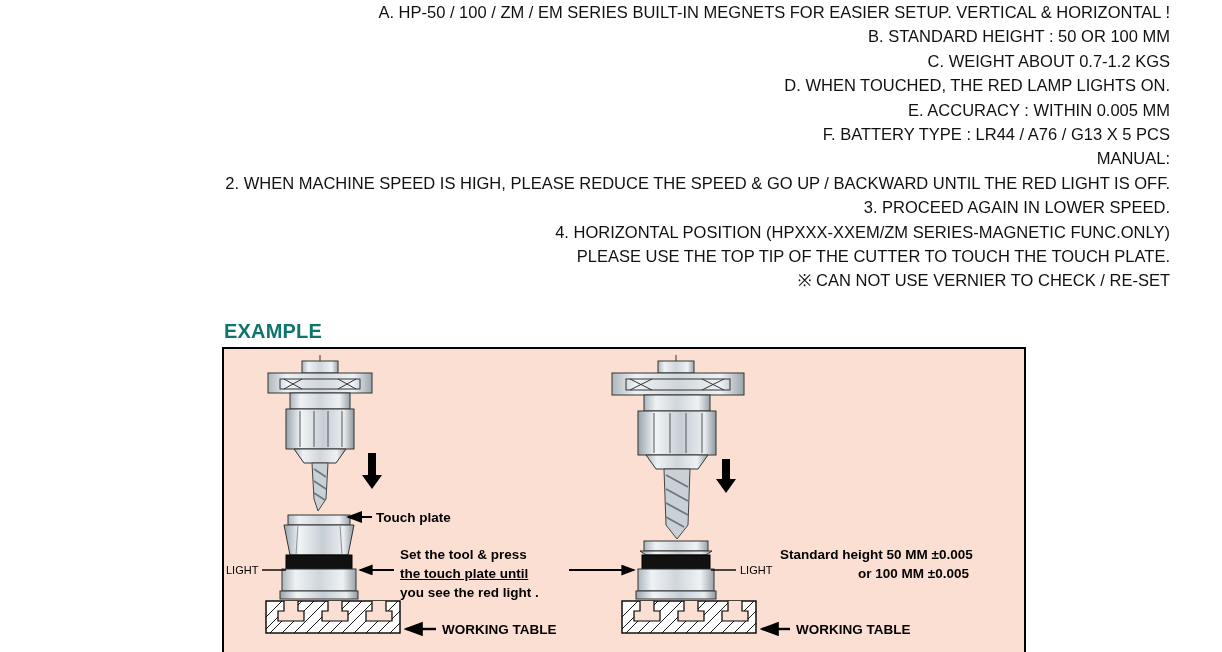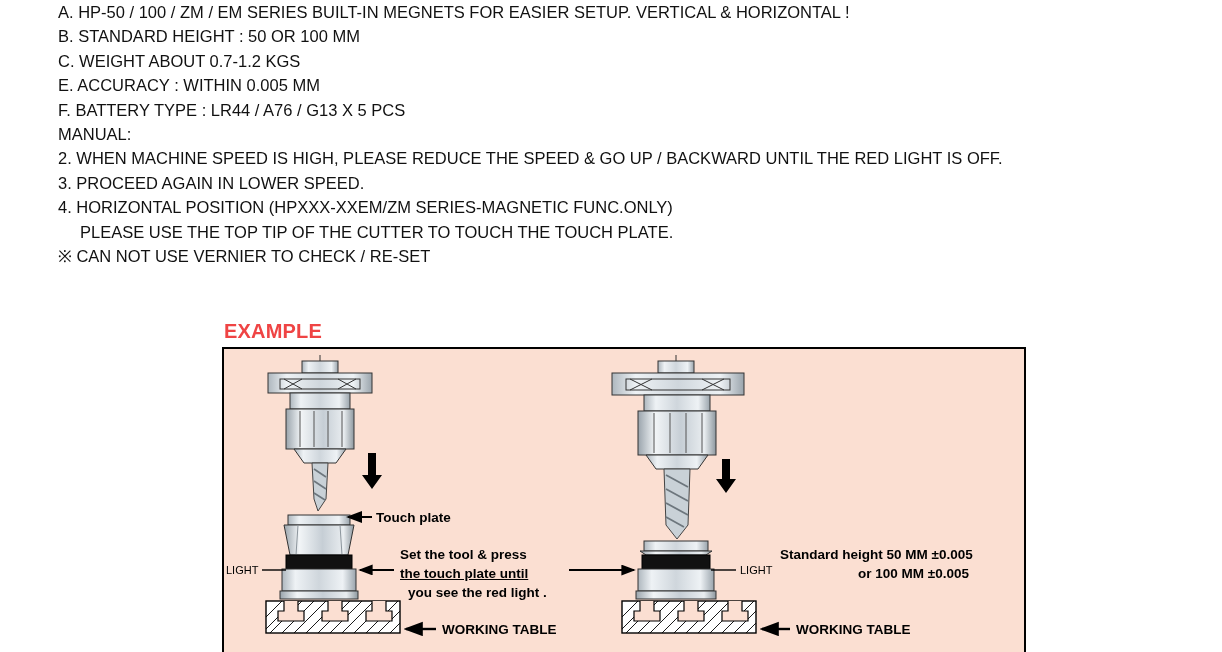--- a/index.html
+++ b/index.html
@@ -10,42 +10,43 @@
   body {
     width: 1222px;
     height: 652px;
     font-family: "Liberation Sans", sans-serif;
     color: #1a1a1a;
     position: relative;
     overflow: hidden;
   }
   .specs {
     position: absolute;
-    left: 58px;
+    left: 70px;
     top: 0px;
     width: 1100px;
+    text-align: right;
   }
   .spec-line {
     font-size: 16.5px;
     line-height: 24.4px;
     white-space: pre;
     color: #111111;
   }
   .spec-line.indent {
     padding-left: 22px;
   }
 
   .example-title {
     position: absolute;
     left: 224px;
     top: 320px;
     font-size: 20px;
     font-weight: bold;
     letter-spacing: 0.2px;
-    color: #ef4444;
+    color: #0f766e;
   }
 
   .diagram {
     position: absolute;
     left: 222px;
     top: 347px;
     width: 804px;
     height: 308px;
     background: #fbdfd2;
     border: 2px solid #000000;
@@ -82,20 +83,21 @@
     height: 297px;
   }
 </style>
 </head>
 <body>
 
 <div class="specs">
   <div class="spec-line">A. HP-50 / 100 / ZM / EM SERIES BUILT-IN MEGNETS FOR EASIER SETUP. VERTICAL &amp; HORIZONTAL !</div>
   <div class="spec-line">B. STANDARD HEIGHT : 50 OR 100 MM</div>
   <div class="spec-line">C. WEIGHT ABOUT 0.7-1.2 KGS</div>
+  <div class="spec-line">D. WHEN TOUCHED, THE RED LAMP LIGHTS ON.</div>
   <div class="spec-line">E. ACCURACY : WITHIN 0.005 MM</div>
   <div class="spec-line">F. BATTERY TYPE : LR44 / A76 / G13 X 5 PCS</div>
   <div class="spec-line">MANUAL:</div>
   <div class="spec-line">2. WHEN MACHINE SPEED IS HIGH, PLEASE REDUCE THE SPEED &amp; GO UP / BACKWARD UNTIL THE RED LIGHT IS OFF.</div>
   <div class="spec-line">3. PROCEED AGAIN IN LOWER SPEED.</div>
   <div class="spec-line">4. HORIZONTAL POSITION (HPXXX-XXEM/ZM SERIES-MAGNETIC FUNC.ONLY)</div>
   <div class="spec-line indent">PLEASE USE THE TOP TIP OF THE CUTTER TO TOUCH THE TOUCH PLATE.</div>
   <div class="spec-line">※ CAN NOT USE VERNIER TO CHECK / RE-SET</div>
 </div>
 
@@ -251,21 +253,21 @@
   </svg>
 
   <div class="panel-label" style="left:152px; top:161px;">Touch plate</div>
 
   <div class="small-label" style="left:2px; top:215px;">LIGHT</div>
 
   <div class="small-label" style="left:516px; top:215px;">LIGHT</div>
 
   <div class="panel-text" style="left:176px; top:196px;">Set the tool &amp; press</div>
   <div class="panel-text" style="left:176px; top:215px;text-decoration:underline;">the touch plate until</div>
-  <div class="panel-text" style="left:176px; top:234px;margin-left:8px;">you see the red light .</div>
+  <div class="panel-text" style="left:176px; top:234px;">you see the red light .</div>
 
   <div class="panel-label" style="left:218px; top:273px;">WORKING TABLE</div>
 
   <div class="panel-label" style="left:572px; top:273px;">WORKING TABLE</div>
 
   <div class="panel-text" style="left:556px; top:196px;">Standard height 50 MM ±0.005</div>
   <div class="panel-text" style="left:634px; top:215px;">or 100 MM ±0.005</div>
 </div>
 
 </body></html>

